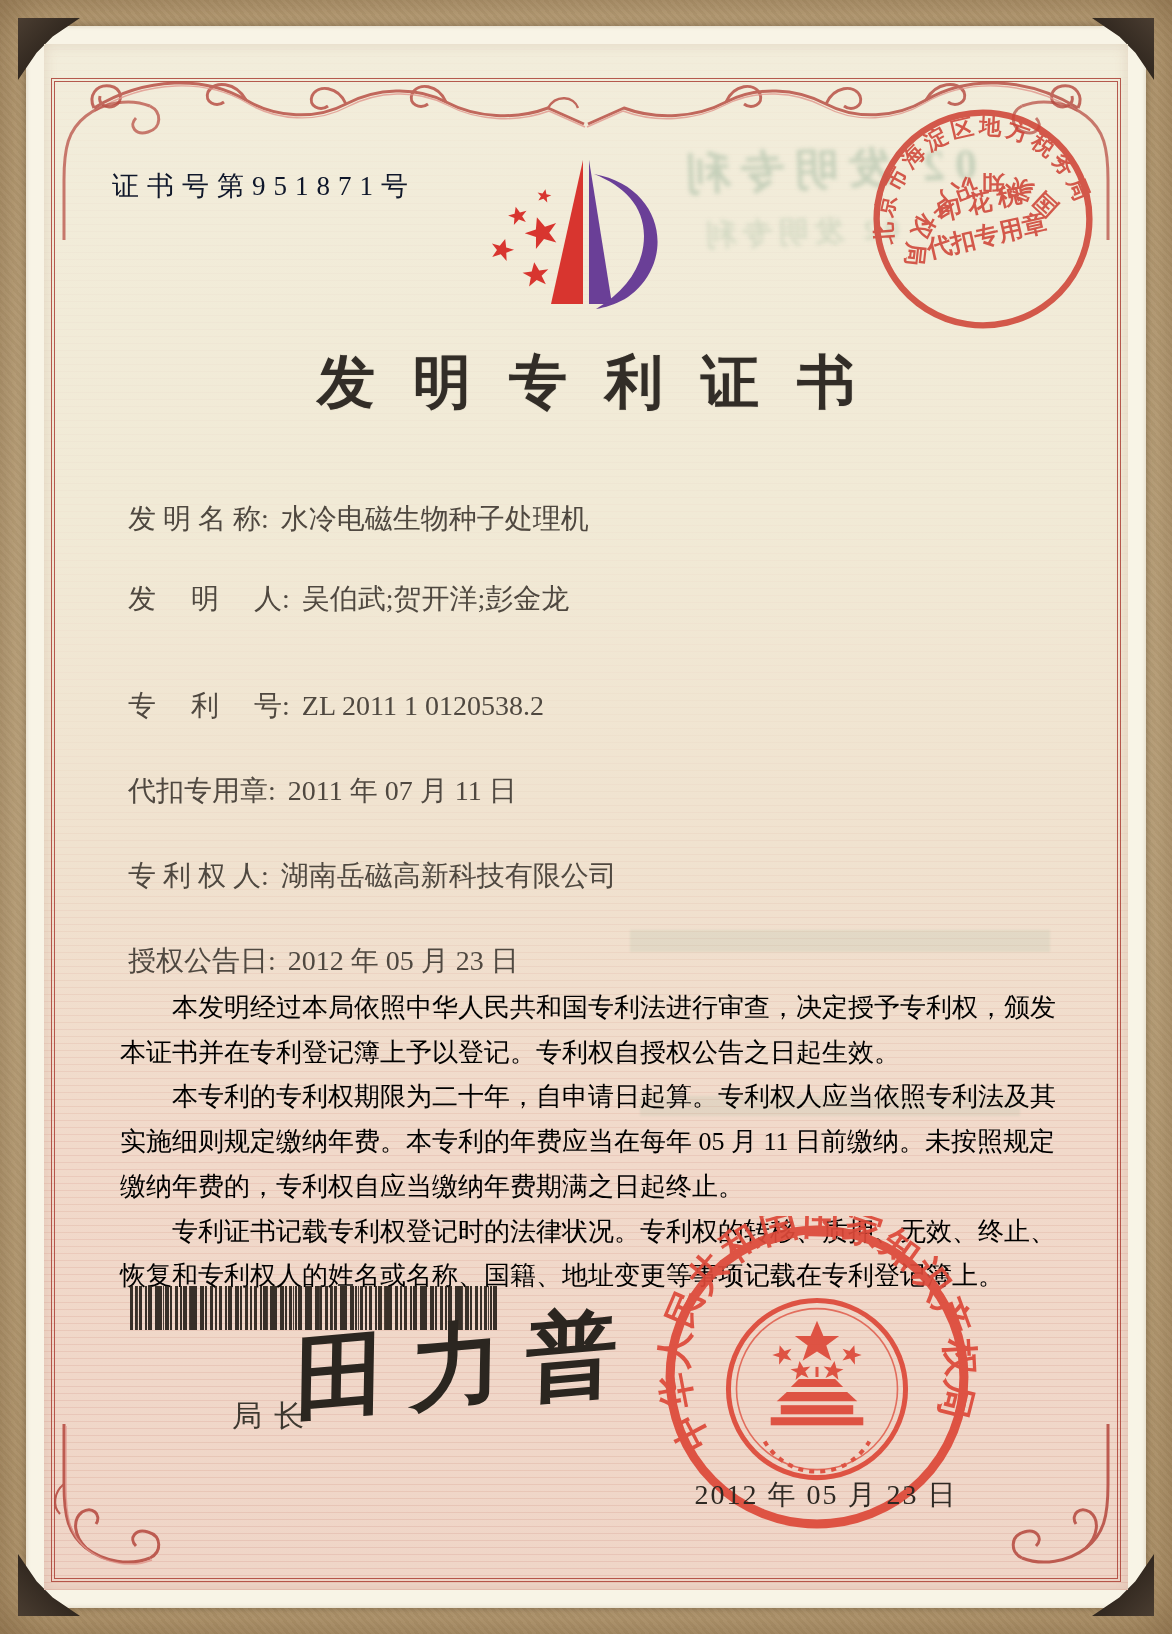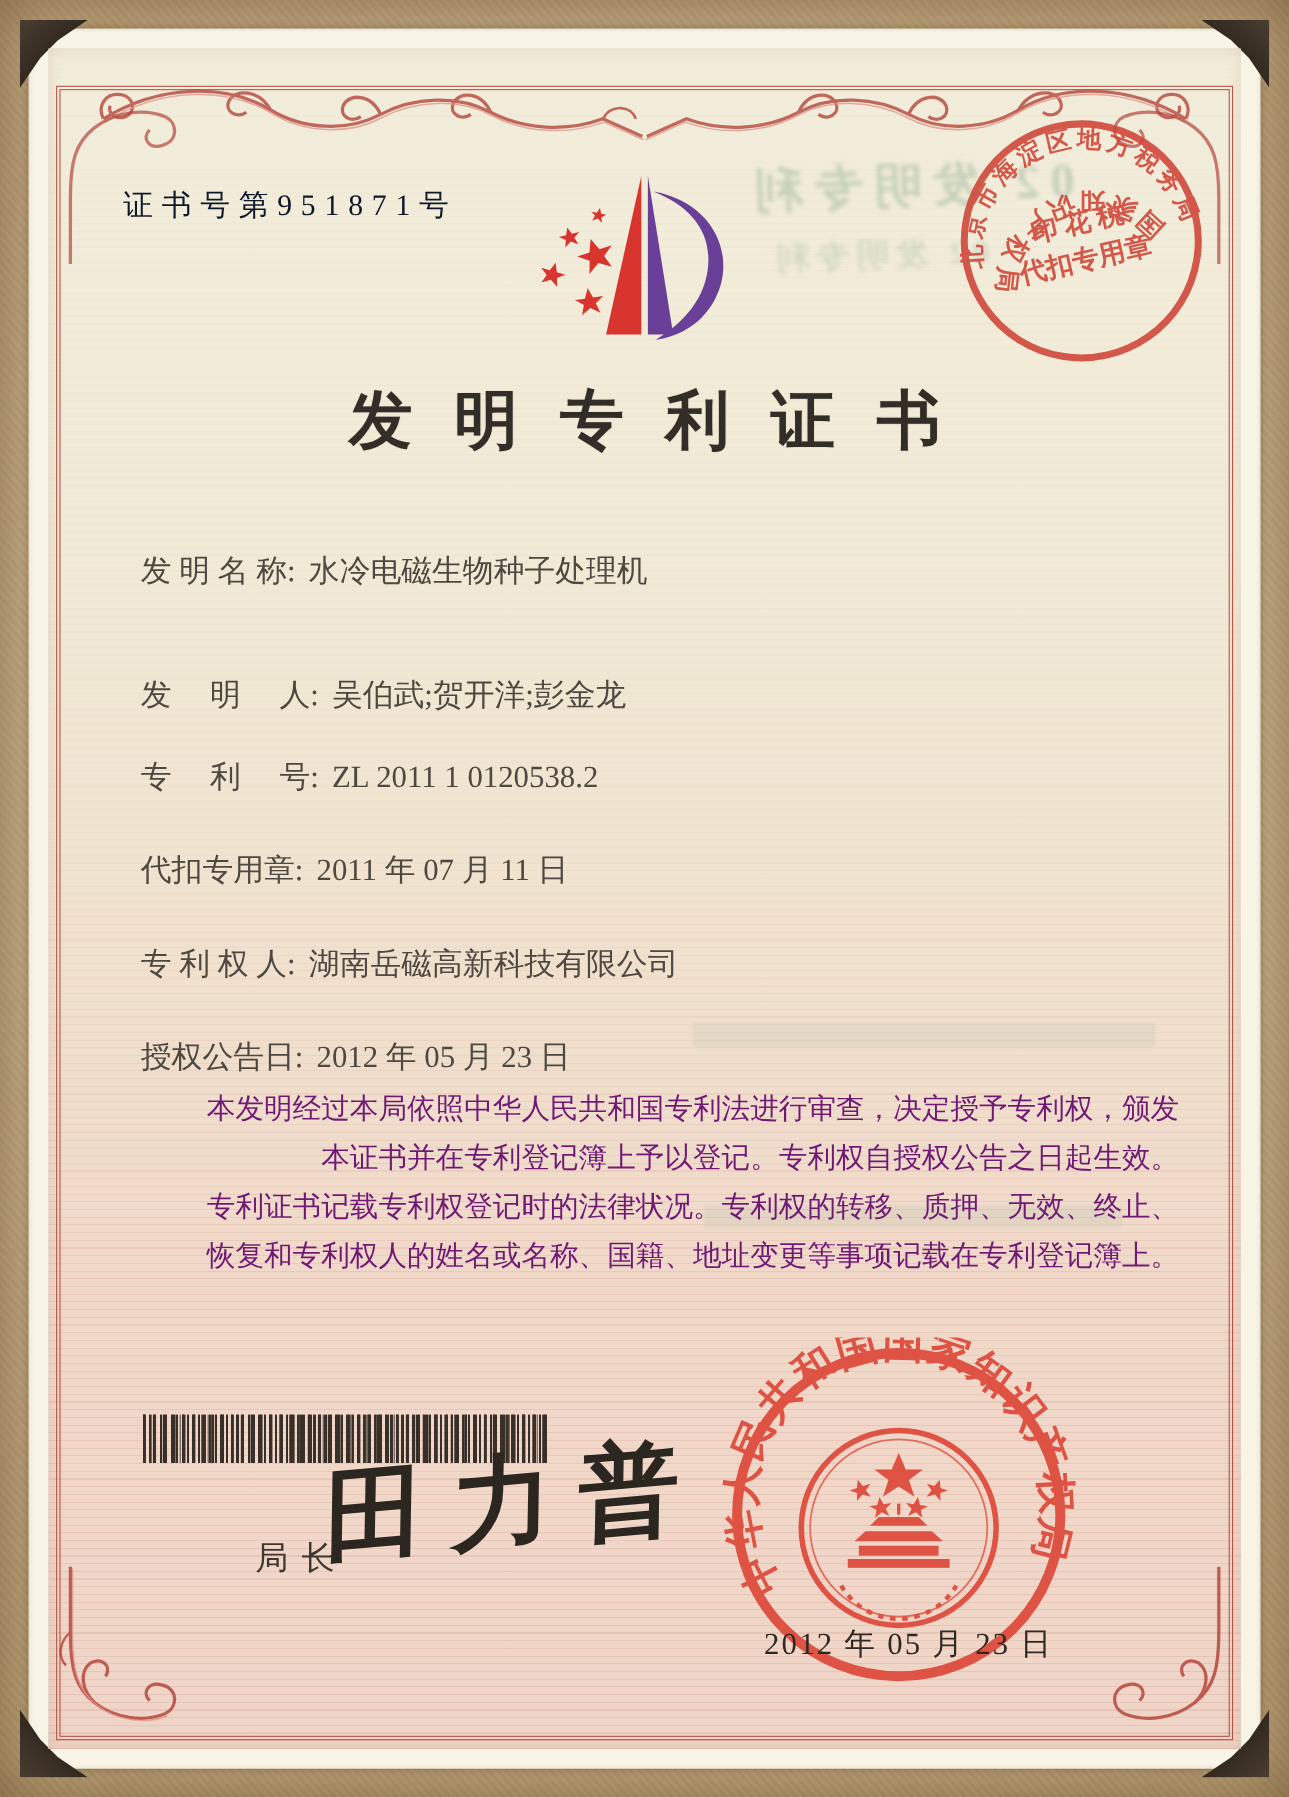--- a/index.html
+++ b/index.html
@@ -53,21 +53,21 @@
   
   .abs{position:absolute;}
   .certno{left:112px;top:168px;font-size:27px;letter-spacing:8px;color:#0f172a;}
   .title{
     left:0;top:344px;width:1172px;text-align:center;
     font-size:58px;font-weight:bold;letter-spacing:38px;padding-left:38px;box-sizing:border-box;
     color:#322d27;text-shadow:0 0 1px rgba(50,45,40,.4);
   }
   .field{left:128px;font-size:28px;color:#4f4840;white-space:nowrap;}
   .field .fvalue{margin-left:12px;font-family:Liberation Serif, serif;}
-  .bodytext{left:120px;top:986px;width:952px;color:#701a75;text-align:right;}
+  .bodytext{left:120px;top:986px;width:952px;color:#000000;}
   .bodytext p{margin:0;font-size:26px;line-height:1.72;text-indent:2em;}
   .barcode{
     left:130px;top:1286px;width:370px;height:44px;
     background:
       repeating-linear-gradient(90deg,#29221b 0 2px,transparent 2px 5px),
       repeating-linear-gradient(90deg,#29221b 0 3px,transparent 3px 9px) 0 0/53px 100%,
       repeating-linear-gradient(90deg,rgba(41,34,27,.9) 0 1px,transparent 1px 13px) 7px 0;
     opacity:.92;
   }
   .sigtitle{left:232px;top:1396px;font-size:30px;color:#3e3830;letter-spacing:12px;}
@@ -193,38 +193,39 @@
   </text>
   <text x="110" y="102" text-anchor="middle" font-size="23" font-weight="bold" fill="#cf4437" font-family="Liberation Serif,serif">印 花 税</text>
   <text x="110" y="134" text-anchor="middle" font-size="23" font-weight="bold" fill="#cf4437" font-family="Liberation Serif,serif">代扣专用章</text>
 </svg>
 
 <div class="abs title">发明专利证书</div>
 
 <div class="abs field" style="top:500px">
   <span class="flabel">发 明 名 称:</span><span class="fvalue">水冷电磁生物种子处理机</span>
 </div>
-<div class="abs field" style="top:613px">
+<div class="abs field" style="top:580px">
   <span class="flabel">发　 明　 人:</span><span class="fvalue">吴伯武;贺开洋;彭金龙</span>
 </div>
 <div class="abs field" style="top:687px">
   <span class="flabel">专　 利　 号:</span><span class="fvalue">ZL 2011 1 0120538.2</span>
 </div>
 <div class="abs field" style="top:772px">
   <span class="flabel">代扣专用章:</span><span class="fvalue">2011 年 07 月 11 日</span>
 </div>
 <div class="abs field" style="top:857px">
   <span class="flabel">专 利 权 人:</span><span class="fvalue">湖南岳磁高新科技有限公司</span>
 </div>
 <div class="abs field" style="top:942px">
   <span class="flabel">授权公告日:</span><span class="fvalue">2012 年 05 月 23 日</span>
 </div>
 
 <div class="abs bodytext">
   <p>本发明经过本局依照中华人民共和国专利法进行审查，决定授予专利权，颁发本证书并在专利登记簿上予以登记。专利权自授权公告之日起生效。</p>
+  <p>本专利的专利权期限为二十年，自申请日起算。专利权人应当依照专利法及其实施细则规定缴纳年费。本专利的年费应当在每年 05 月 11 日前缴纳。未按照规定缴纳年费的，专利权自应当缴纳年费期满之日起终止。</p>
   <p>专利证书记载专利权登记时的法律状况。专利权的转移、质押、无效、终止、恢复和专利权人的姓名或名称、国籍、地址变更等事项记载在专利登记簿上。</p>
 </div>
 
 <div class="abs barcode"></div>
 
 <div class="abs sigtitle">局长</div>
 <div class="abs signame">田力普</div>
 
 <svg class="abs sealwrap" viewBox="0 0 320 320">
   <defs>

